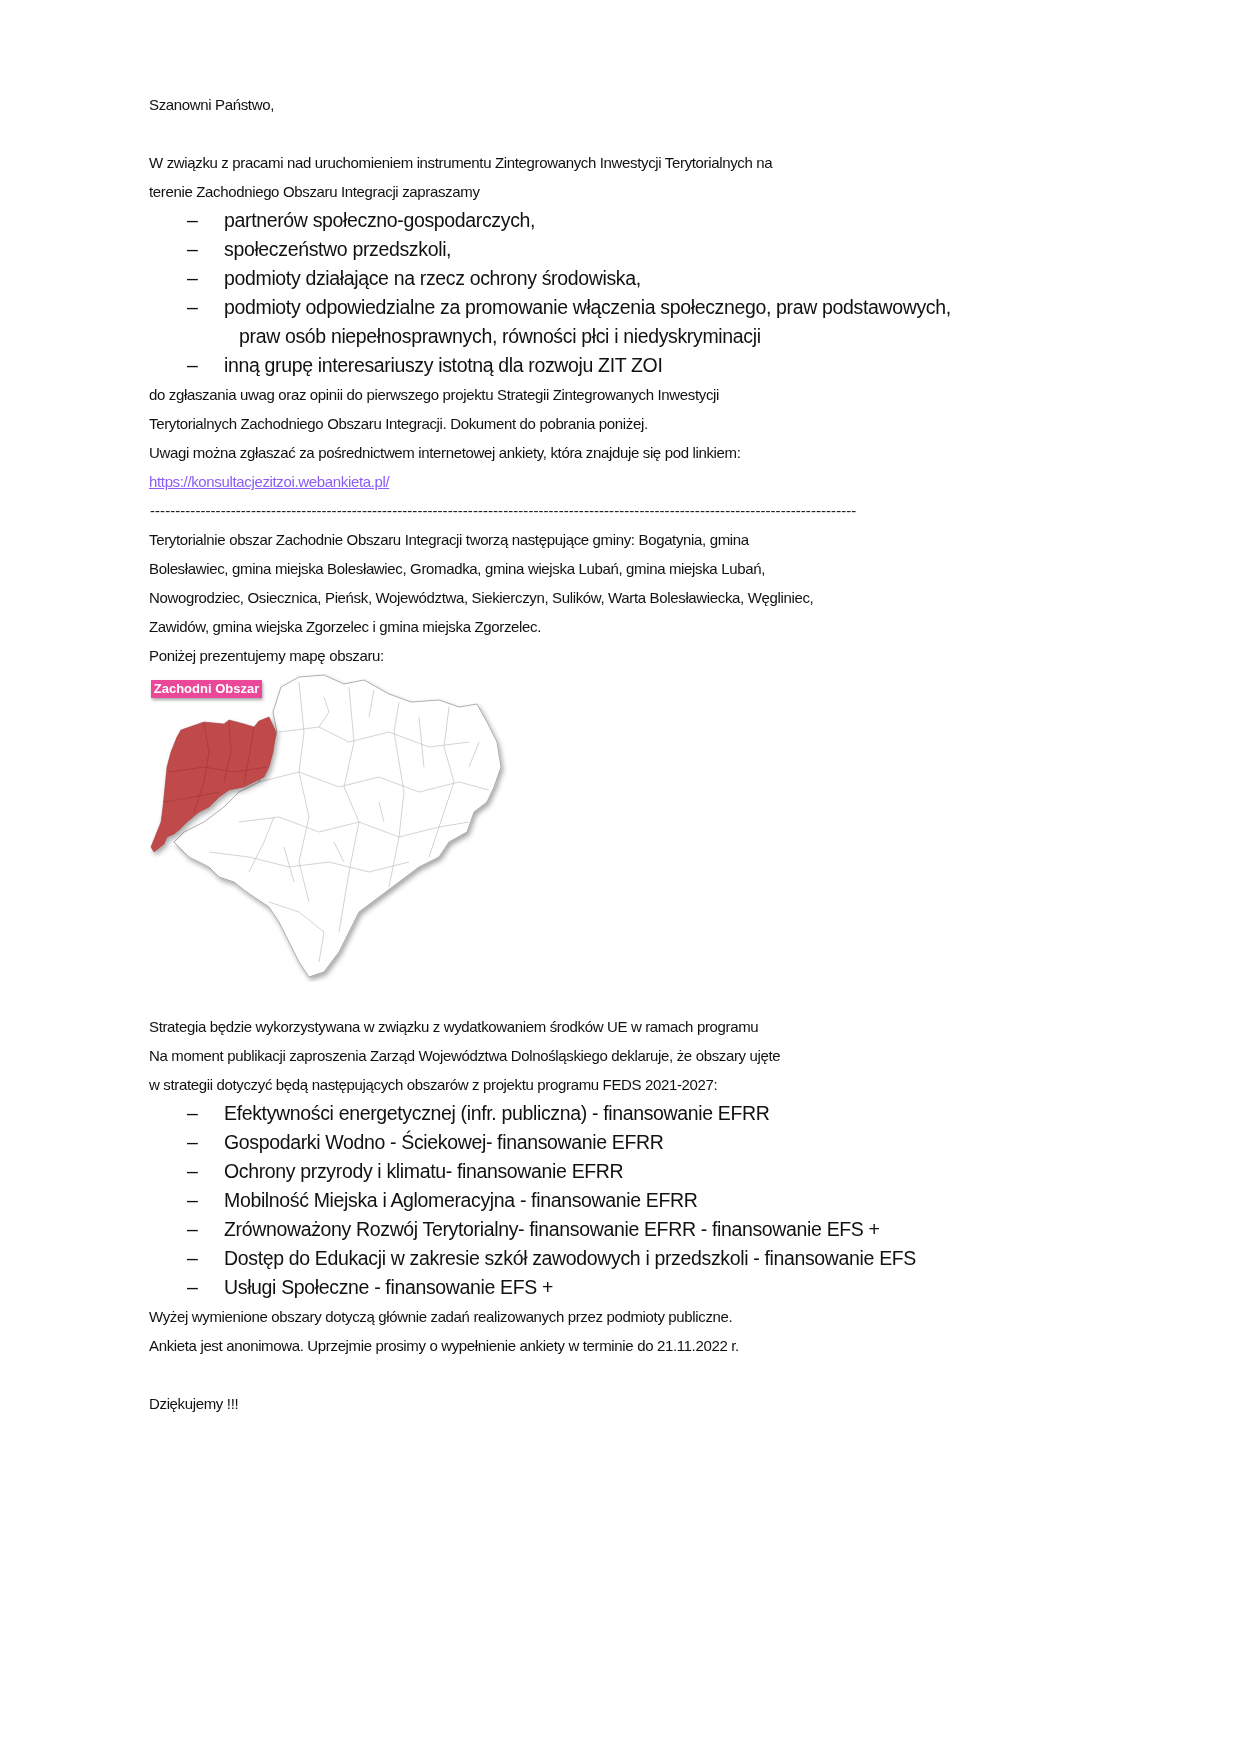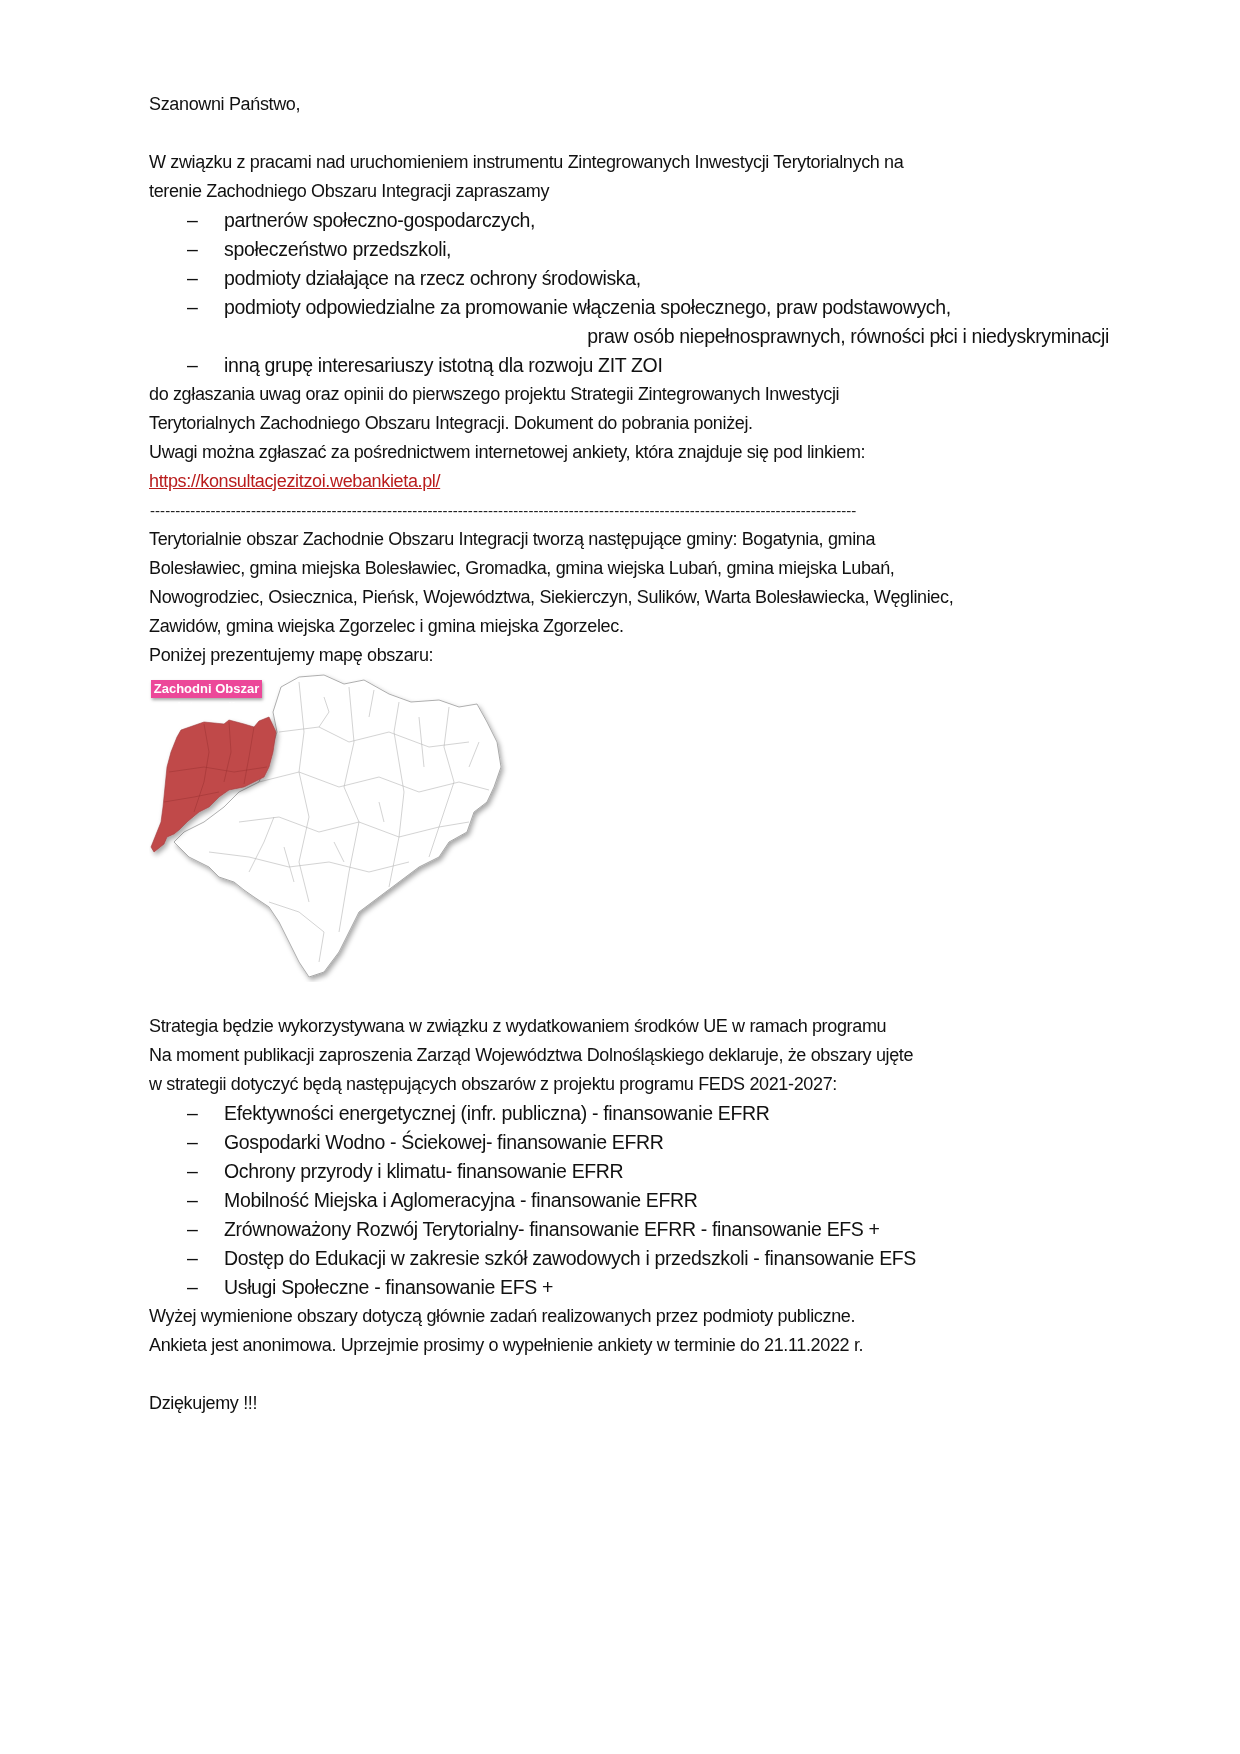--- a/index.html
+++ b/index.html
@@ -2,27 +2,27 @@
 <html><head>
 <meta charset="utf-8">
 <style>
   html, body { margin: 0; padding: 0; background: #ffffff; }
   body {
     width: 1240px; height: 1754px; position: relative; overflow: hidden;
     font-family: "Liberation Sans", "DejaVu Sans", sans-serif;
     color: #111111;
   }
   .page { position: absolute; left: 149px; top: 90px; width: 960px; }
-  .line { font-size: 18px; line-height: 29px; white-space: nowrap; letter-spacing: -0.35px; }
+  .line { font-size: 15px; line-height: 29px; white-space: nowrap; letter-spacing: -0.35px; }
   .gap { height: 29px; }
   ul.dash { list-style: none; margin: 0; padding: 0; }
   ul.dash li { position: relative; padding-left: 75px; font-size: 19.5px; line-height: 29px; letter-spacing: -0.35px; }
   ul.dash li .bullet { position: absolute; left: 38px; top: 0; }
-  ul.dash li .cont { display: block; padding-left: 15px; text-align: right; }
-  a.link { color: #b91c1c; }
+  ul.dash li .cont { display: block; padding-left: 15px; }
+  a.link { color: #8b5cf6; }
   .dashes { font-size: 15px; line-height: 29px; color: #222; letter-spacing: 0.05px; overflow: hidden; white-space: nowrap; width: 915px; padding-left: 1px; }
   .map-wrap { position: relative; width: 360px; height: 310px; margin-top: 2px; }
   .map-label {
     position: absolute; left: 2px; top: 8px; width: 111px; height: 18px;
     background: #ec4899; color: #fff; font-size: 13px; font-weight: bold;
     line-height: 18px; text-align: center; box-shadow: 1px 2px 3px rgba(0,0,0,0.35);
     letter-spacing: 0;
   }
   .map-svg { position: absolute; left: 0; top: 0; }
   .after-map { height: 30px; }

